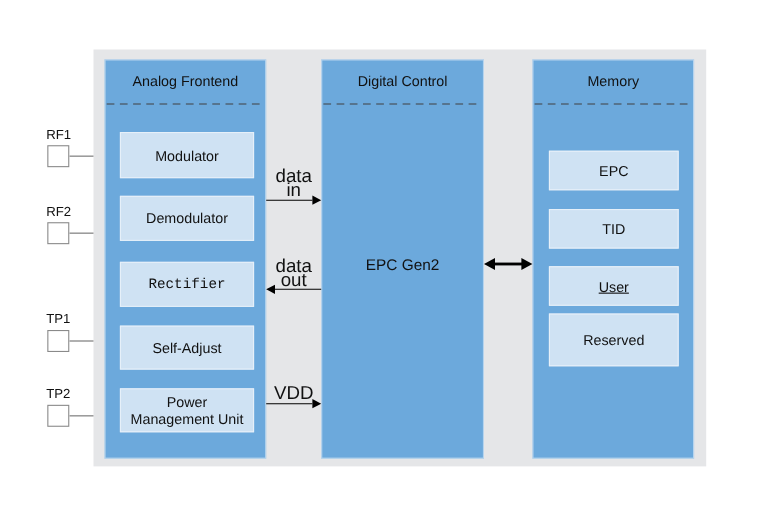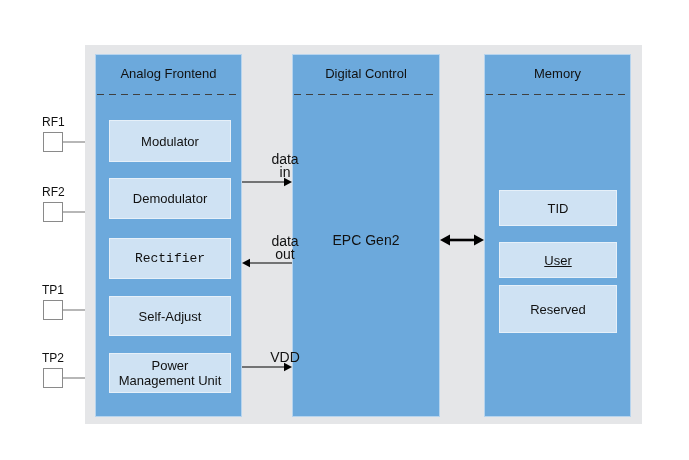--- a/index.html
+++ b/index.html
@@ -30,22 +30,22 @@
     box-sizing:border-box; display:flex; align-items:center; justify-content:center;
     text-align:center; font-size:13px; line-height:15px; color:#111; padding:0 2px;
   }
   .blk-analog { left:109px; width:122px; }
   .blk-memory { left:499px; width:118px; }
   .center-label {
     position:absolute; left:292px; top:232px; width:148px;
     text-align:center; font-size:14px; color:#111;
   }
   .arrow-label {
-    position:absolute; left:260px; width:50px; text-align:center;
-    font-size:14px; line-height:13px; color:#111;
+    position:absolute; left:242px; width:50px; text-align:center;
+    font-size:17px; line-height:13px; color:#111;
   }
   .port-label {
     position:absolute; left:42px; width:40px;
     font-size:12px; color:#111;
   }
   .port-square {
     position:absolute; left:43px; width:20px; height:20px;
     background:#ffffff; border:1px solid #8a8a8a; box-sizing:border-box;
   }
   svg.overlay { position:absolute; left:0; top:0; pointer-events:none; }
@@ -111,20 +111,23 @@
   </div>
   <div class="block blk-analog" style="top:296px;height:40px;">
     <span>Self-Adjust</span>
   </div>
   <div class="block blk-analog" style="top:353px;height:40px;">
     <span>Power Management Unit</span>
   </div>
 
   <div class="center-label">EPC Gen2</div>
 
+  <div class="block blk-memory" style="top:137px;height:36px;">
+    <span>EPC</span>
+  </div>
   <div class="block blk-memory" style="top:190px;height:36px;">
     <span>TID</span>
   </div>
   <div class="block blk-memory" style="top:242px;height:36px;text-decoration:underline;">
     <span>User</span>
   </div>
   <div class="block blk-memory" style="top:285px;height:48px;">
     <span>Reserved</span>
   </div>
 

